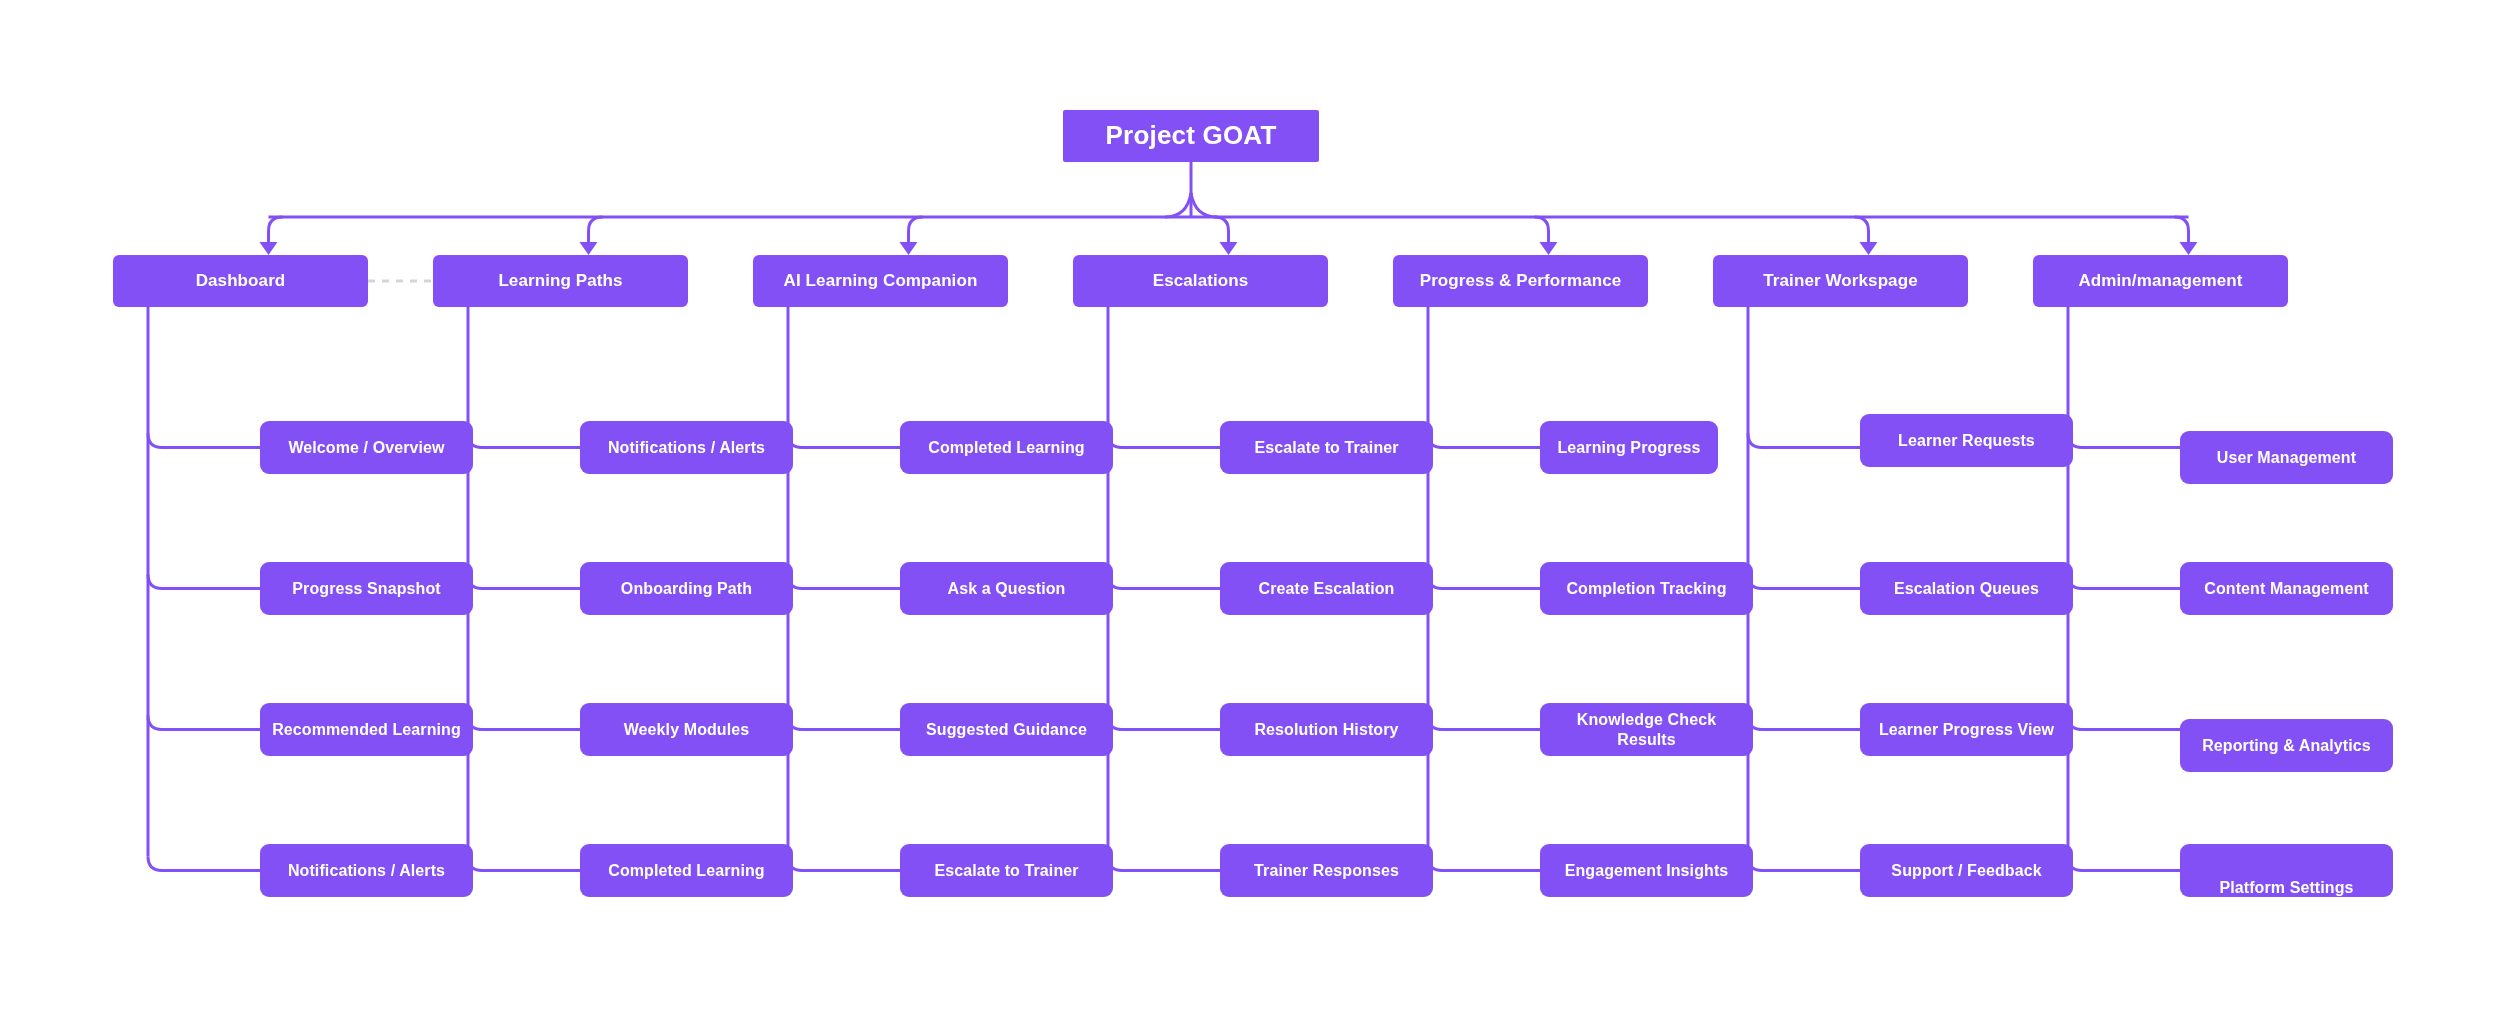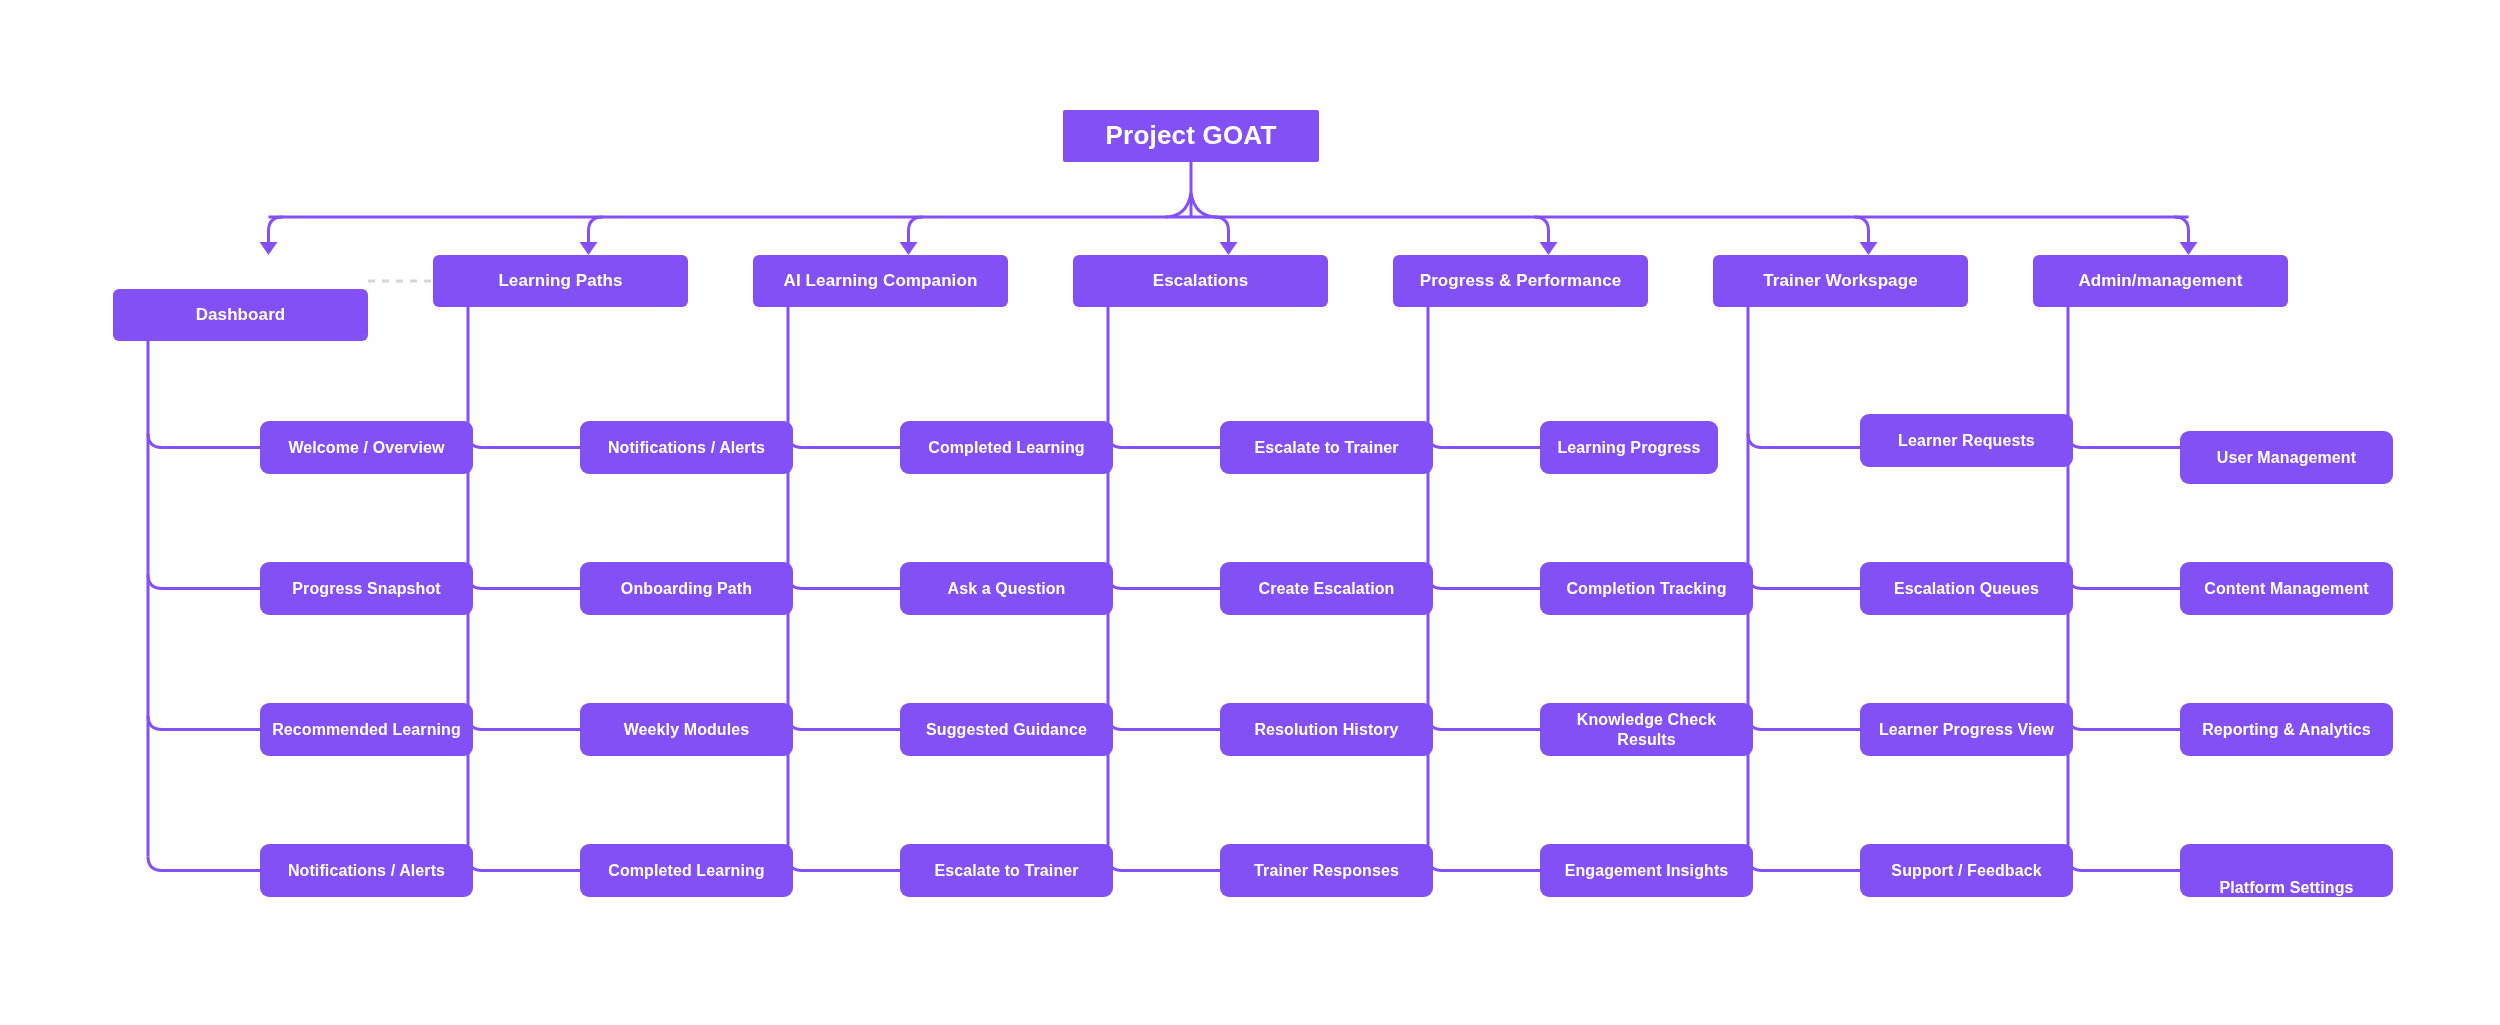--- a/index.html
+++ b/index.html
@@ -119,21 +119,21 @@
       <path d="M 2068 715.5 Q 2068 729.5 2082 729.5 L 2180 729.5" fill="none" stroke="#8250f5" stroke-width="3" stroke-linecap="butt"></path>
       <path d="M 2068 856.5 Q 2068 870.5 2082 870.5 L 2180 870.5" fill="none" stroke="#8250f5" stroke-width="3" stroke-linecap="butt"></path>
       <path d="M 368 281 L 433 281" fill="none" stroke="#d5d5d5" stroke-width="3" stroke-linecap="butt" stroke-dasharray="7 7"></path>
     </svg>
 
   <div class="node node-root" id="root-node" style="left: 1063px; top: 110px; width: 256px; height: 52px; background: rgb(130, 80, 245);">
     <span class="node-label">Project GOAT</span>
   </div>
 
   <div id="nodes-l2">
-      <div class="node node-l2" style="left: 113px; top: 255px; width: 255px; height: 52px; background: rgb(130, 80, 245); margin-top: 34px;">
+      <div class="node node-l2" style="left: 113px; top: 255px; width: 255px; height: 52px; background: rgb(130, 80, 245);">
         <span class="node-label">Dashboard</span>
       </div>
       <div class="node node-l2" style="left: 433px; top: 255px; width: 255px; height: 52px; background: rgb(130, 80, 245);">
         <span class="node-label">Learning Paths</span>
       </div>
       <div class="node node-l2" style="left: 753px; top: 255px; width: 255px; height: 52px; background: rgb(130, 80, 245);">
         <span class="node-label">AI Learning Companion</span>
       </div>
       <div class="node node-l2" style="left: 1073px; top: 255px; width: 255px; height: 52px; background: rgb(130, 80, 245);">
         <span class="node-label">Escalations</span>
@@ -220,21 +220,21 @@
       </div>
       <div class="node node-l3" style="left: 1860px; top: 844px; width: 213px; height: 53px; background: rgb(130, 80, 245);">
         <span class="node-label">Support / Feedback</span>
       </div>
       <div class="node node-l3" style="left: 2180px; top: 431px; width: 213px; height: 53px; background: rgb(130, 80, 245);">
         <span class="node-label">User Management</span>
       </div>
       <div class="node node-l3" style="left: 2180px; top: 562px; width: 213px; height: 53px; background: rgb(130, 80, 245);">
         <span class="node-label">Content Management</span>
       </div>
-      <div class="node node-l3" style="left: 2180px; top: 703px; width: 213px; height: 53px; background: rgb(130, 80, 245);">
+      <div class="node node-l3" style="left: 2180px; top: 719px; width: 213px; height: 53px; background: rgb(130, 80, 245);">
         <span class="node-label">Reporting &amp; Analytics</span>
       </div>
       <div class="node node-l3" style="left: 2180px; top: 844px; width: 213px; height: 53px; background: rgb(130, 80, 245); align-items: flex-end;">
         <span class="node-label">Platform Settings</span>
       </div>
     </div>
 
 </div>
 
 </body></html>

